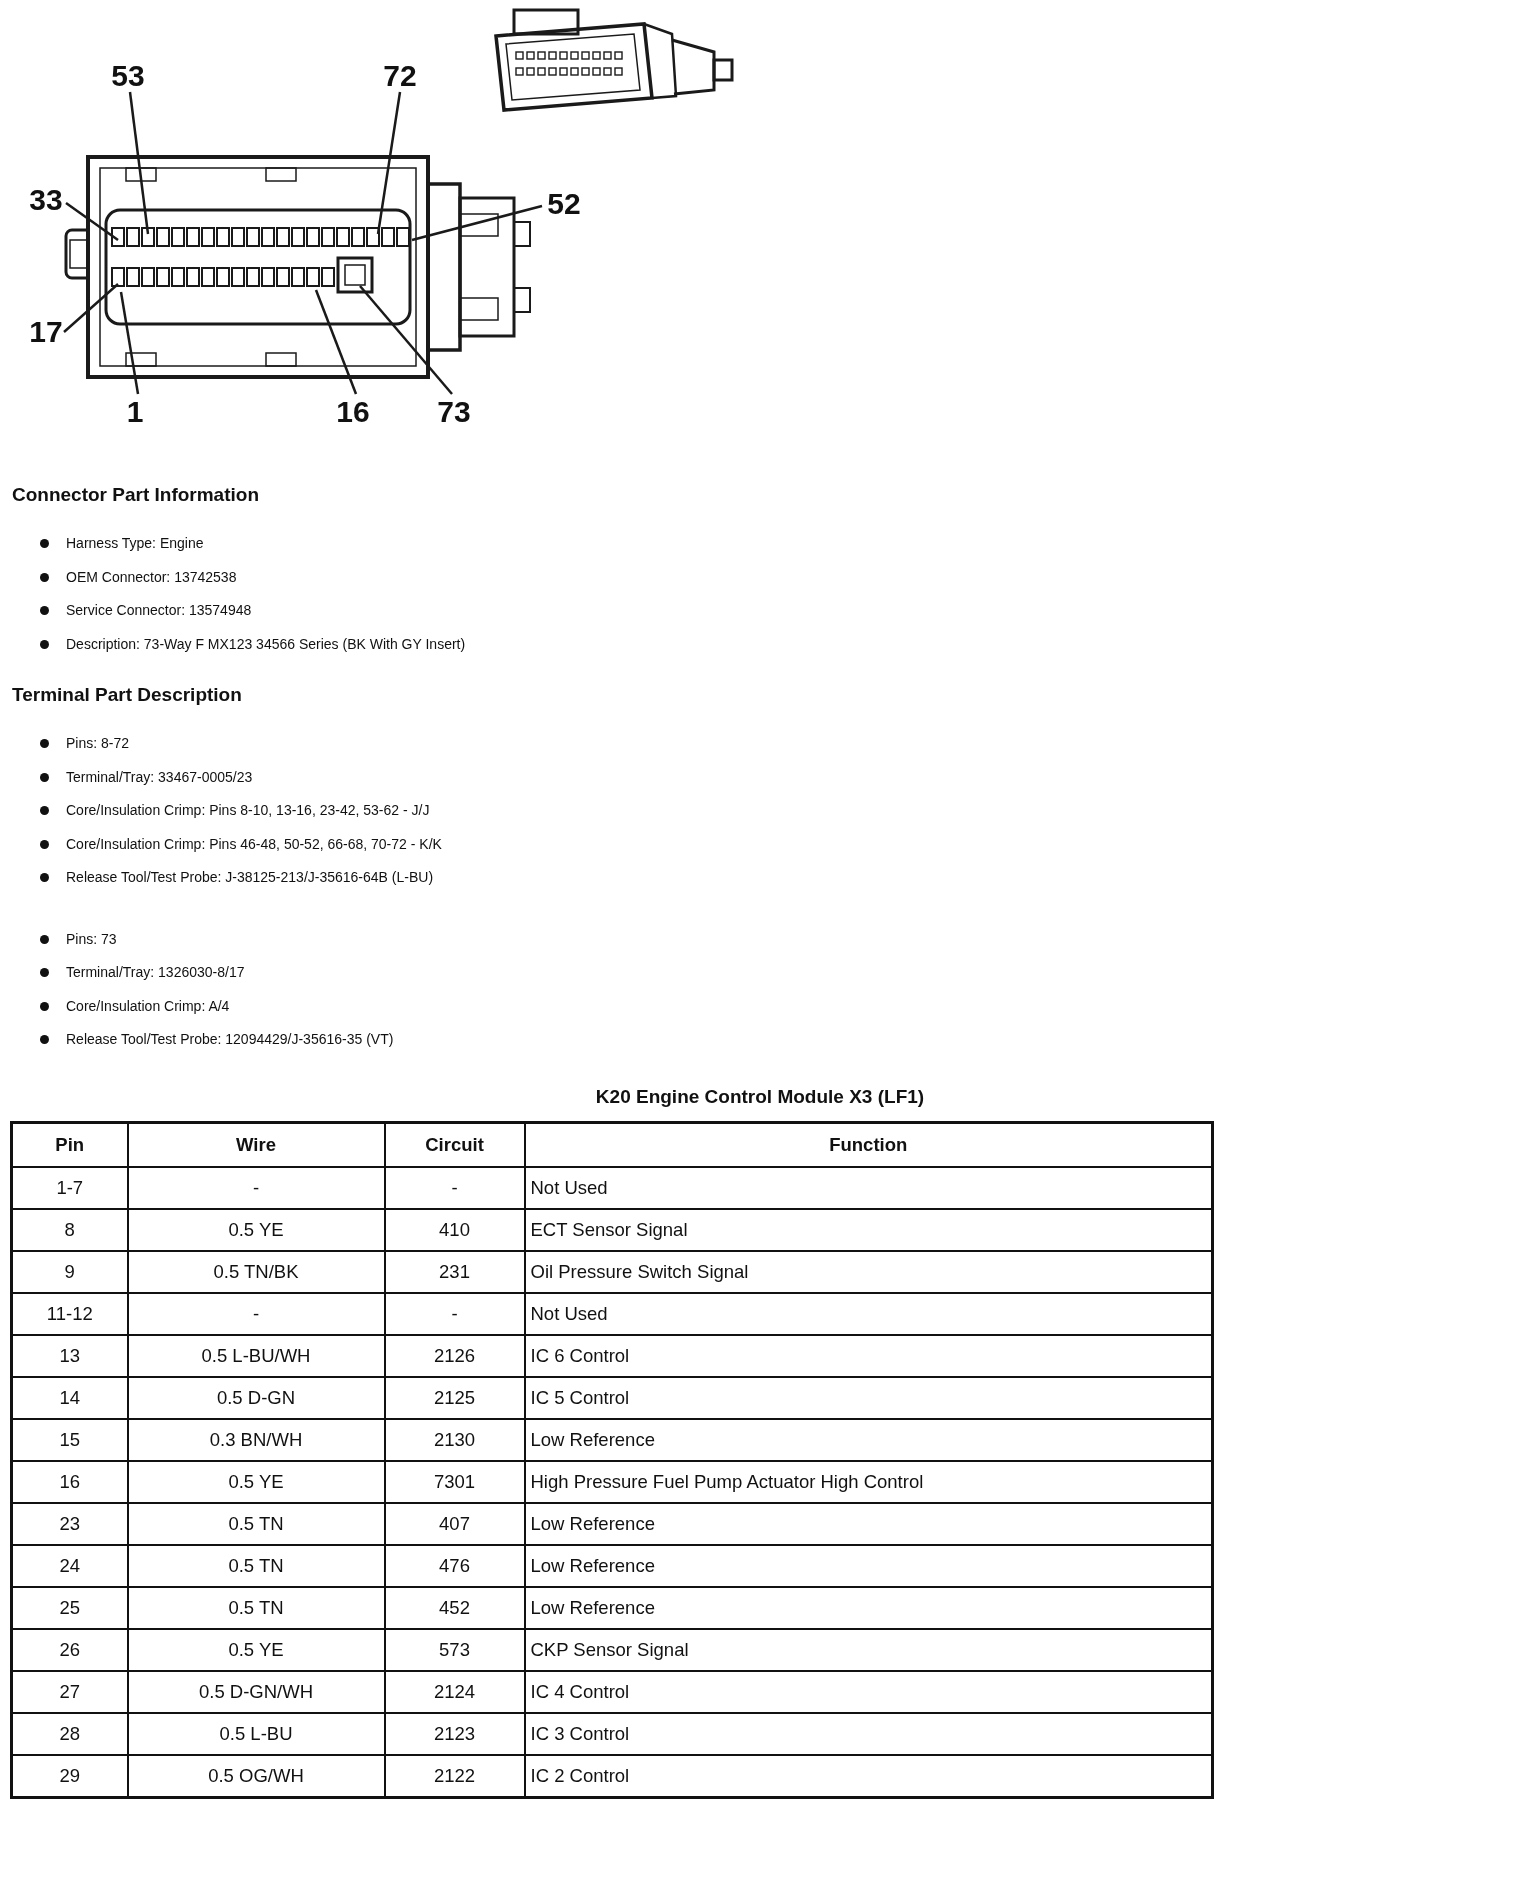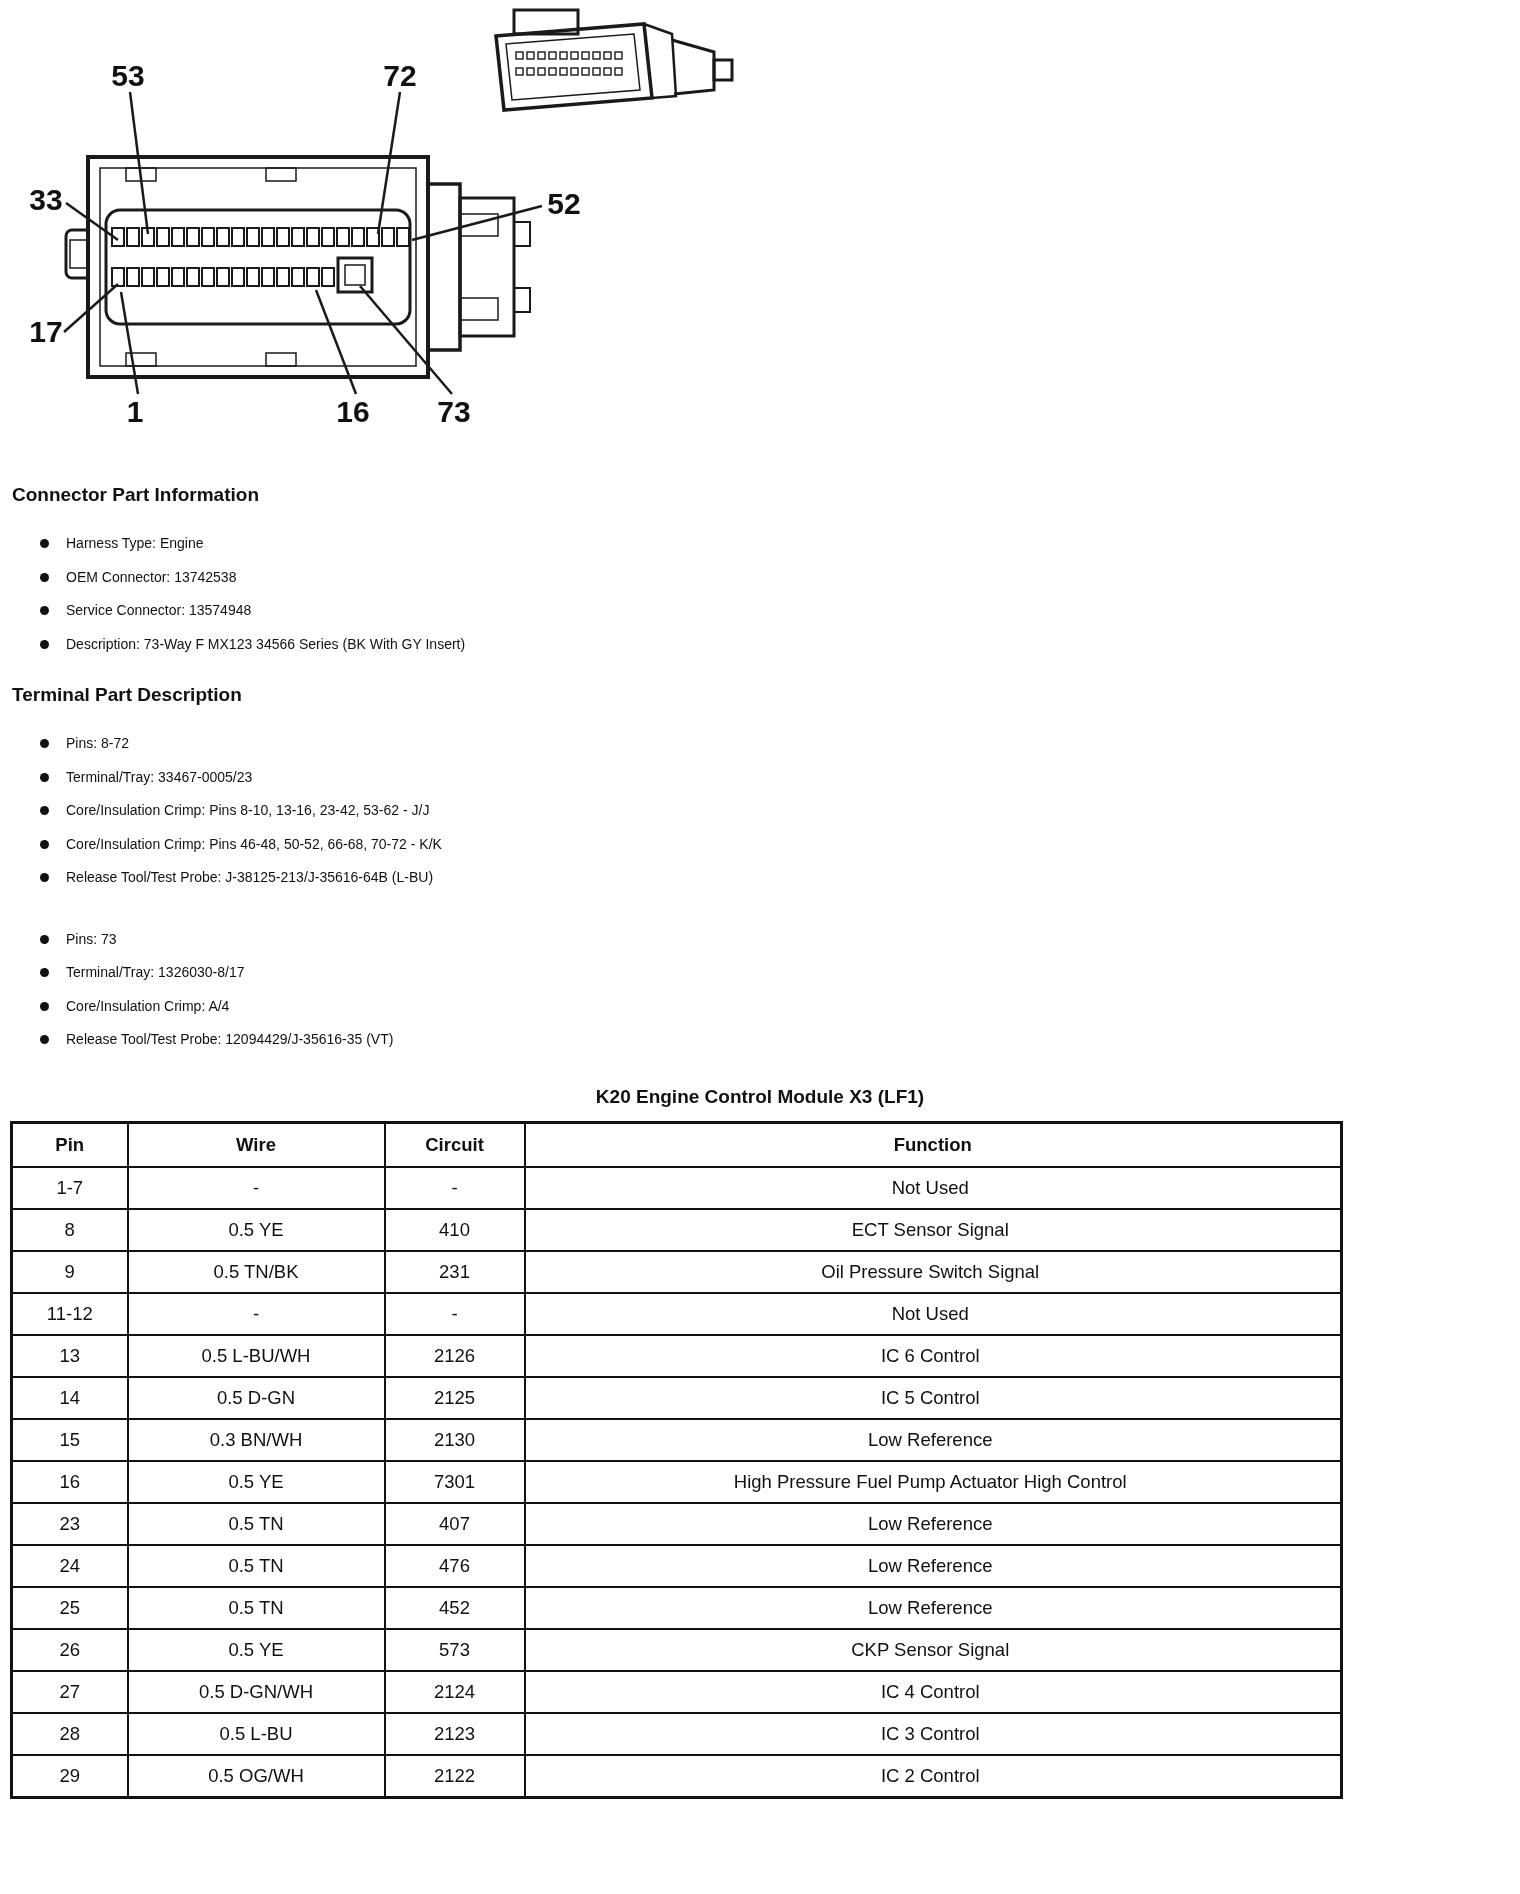--- a/index.html
+++ b/index.html
@@ -24,30 +24,30 @@
   ul.bullets li::before {
     content: ""; position: absolute; left: 0; top: 12px;
     width: 9px; height: 9px; border-radius: 50%; background: #111;
   }
   .group-gap { height: 22px; }
   .table-title {
     width: 1504px; text-align: center; font-weight: bold;
     font-size: 19px; margin: 28px 0 12px 0; line-height: 24px;
   }
   table.pinout {
-    border-collapse: collapse; width: 1333px; margin-left: 2px;
+    border-collapse: collapse; width: 1204px; margin-left: 2px;
     border: 3px solid #111; table-layout: fixed;
   }
   table.pinout th, table.pinout td {
     border: 2px solid #111; font-size: 18.5px; padding: 0 10px;
     overflow: hidden; white-space: nowrap;
   }
   table.pinout th { font-weight: bold; text-align: center; height: 45px; }
   table.pinout td { text-align: center; height: 42px; }
-  table.pinout td.fn { text-align: center; padding-left: 5px; }
+  table.pinout td.fn { text-align: left; padding-left: 5px; }
   svg text.pin-num {
     font-family: "Liberation Sans", sans-serif;
     font-size: 30px; font-weight: bold; fill: #111;
   }
 </style>
 </head>
 <body>
 
 <div class="page">
 

